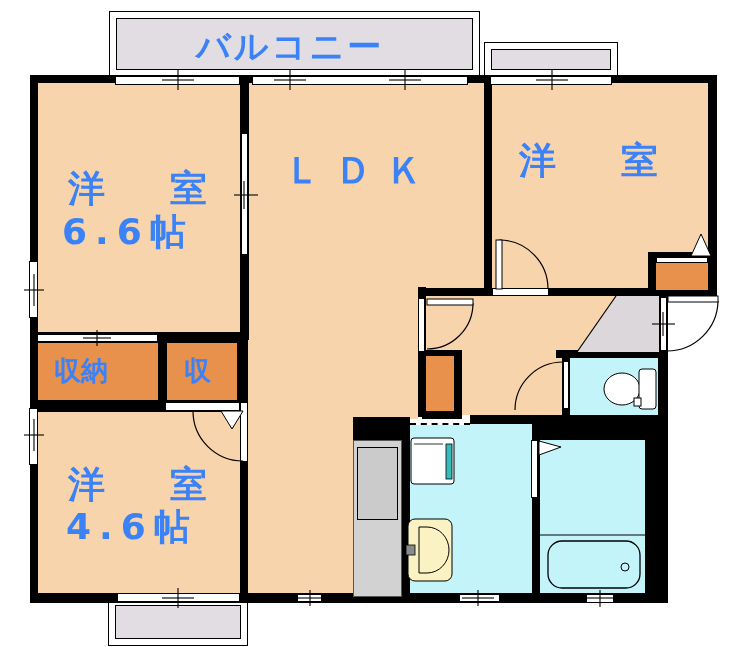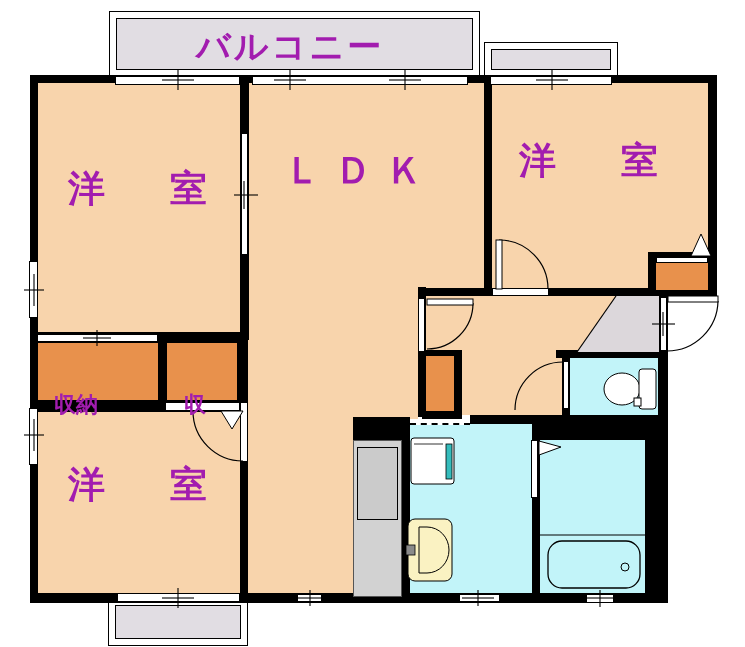--- a/index.html
+++ b/index.html
@@ -3,24 +3,24 @@
 <meta charset="utf-8">
 <style>
   html,body{margin:0;padding:0;background:#fff;font-family:"DejaVu Sans","Liberation Sans",sans-serif;}
   #plan{position:relative;width:745px;height:647px;background:#fff;overflow:hidden;}
   .abs{position:absolute;}
   .fill-room{background:var(--room);}
   .fill-wet{background:var(--wet);}
   .fill-closet{background:var(--closet);}
   .wall{position:absolute;background:var(--wall);}
   .open{position:absolute;background:#fff;border:1px solid #000;box-sizing:border-box;}
-  .lbl{position:absolute;color:#a21caf;font-weight:600;white-space:nowrap;}
+  .lbl{position:absolute;color:#3b82f6;font-weight:600;white-space:nowrap;}
   .lbl-room{font-size:37px;}
   .lbl-size{font-size:36px;}
-  .lbl-closet{font-size:22px;margin-top:37px;}
+  .lbl-closet{font-size:27px;}
   svg{position:absolute;left:0;top:0;pointer-events:none;}
   .box2{position:absolute;border:1px solid #000;background:#fff;box-sizing:border-box;}
   .box2 .inner{position:absolute;left:6px;top:6px;right:6px;bottom:6px;border:1px solid #000;background:var(--balcony);}
 </style>
 </head>
 <body>
 
 <div id="plan">
 
   <div class="box2" style="left:109px;top:11px;width:371px;height:66px;">
@@ -171,22 +171,24 @@
       <line x1="600" y1="590" x2="600" y2="607"></line>
         <line x1="586" y1="598" x2="614" y2="598"></line>
       <line x1="652" y1="324" x2="675" y2="324"></line>
         <line x1="663" y1="312" x2="663" y2="336"></line>
     </g>
   </svg>
 
   <div class="lbl lbl-room" style="left:196px;top:24px;font-size:34px;letter-spacing:3px;">バルコニー</div>
 
   <div class="lbl lbl-room" style="left:68px;top:164px;letter-spacing:14px;">洋　室</div>
+  <div class="lbl lbl-size" style="left:62px;top:208px;letter-spacing:8px;">6.6帖</div>
 
   <div class="lbl lbl-room" style="left:284px;top:146px;letter-spacing:14px;font-family:Liberation Serif, serif;">ＬＤＫ</div>
 
   <div class="lbl lbl-room" style="left:519px;top:136px;letter-spacing:14px;">洋　室</div>
 
   <div class="lbl lbl-room" style="left:68px;top:460px;letter-spacing:14px;">洋　室</div>
+  <div class="lbl lbl-size" style="left:66px;top:503px;letter-spacing:8px;">4.6帖</div>
 
   <div class="lbl lbl-closet" style="left:54px;top:353px;">収納</div>
   <div class="lbl lbl-closet" style="left:184px;top:353px;">収</div>
 </div>
 
 </body></html>

